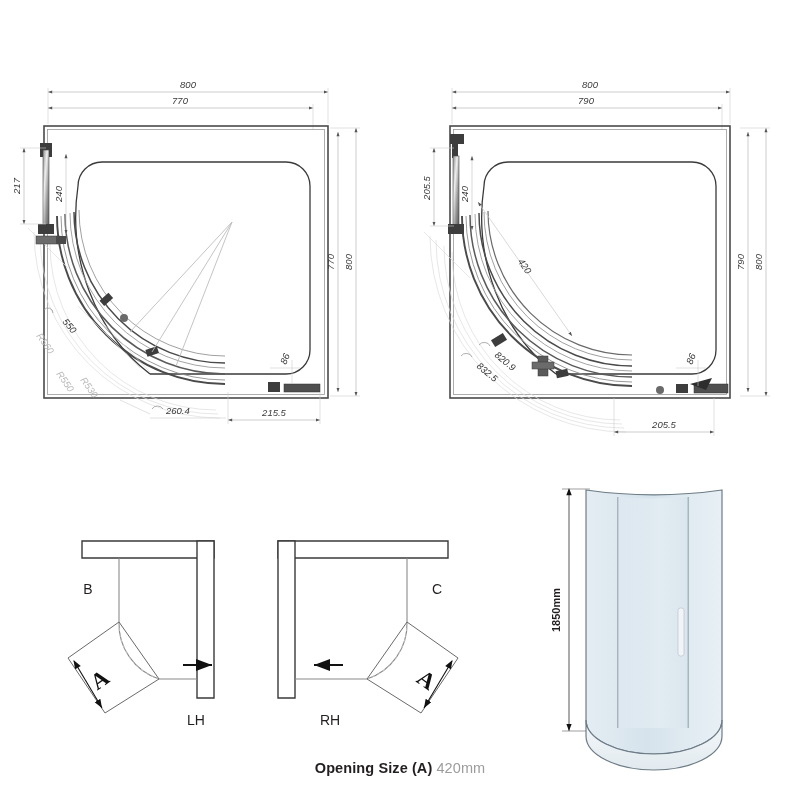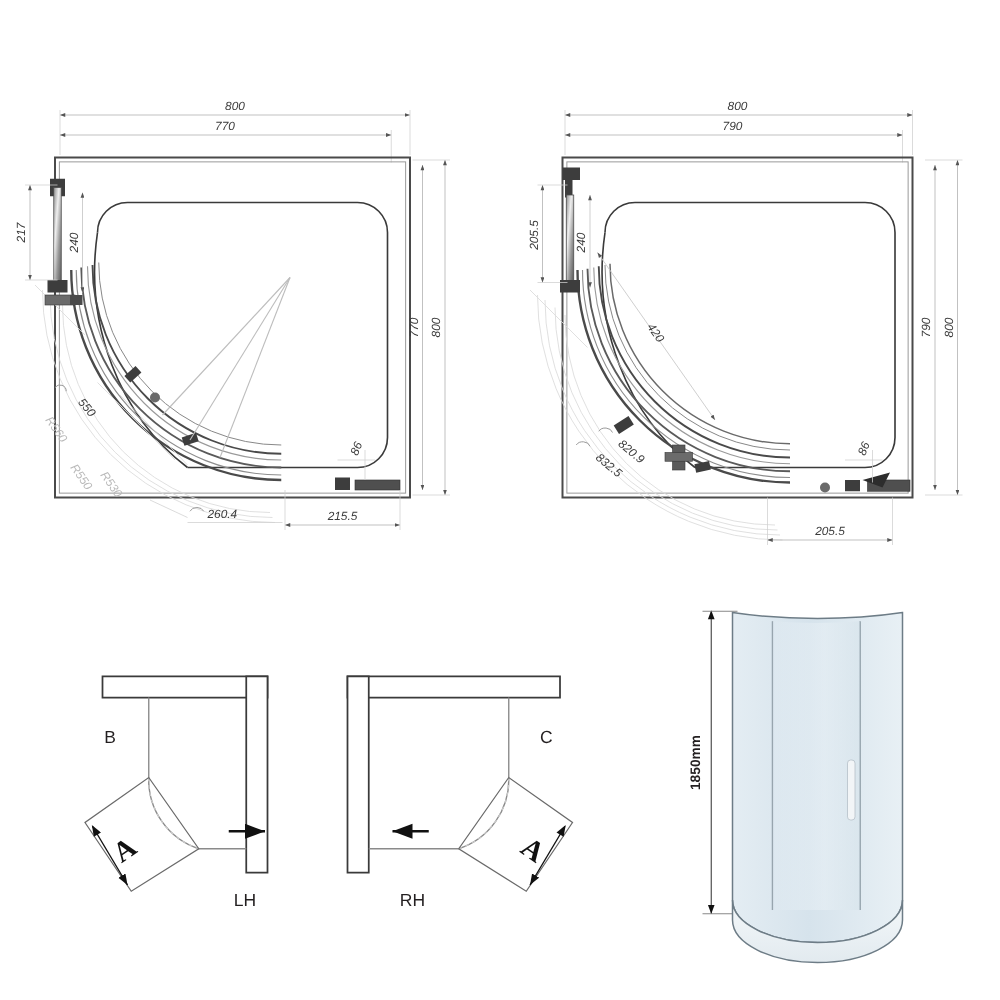--- a/index.html
+++ b/index.html
@@ -441,14 +441,18 @@
 
       <rect x="678" y="608" width="6" height="48" rx="2.5" fill="#f2f5f7" stroke="#b9c4cb" stroke-width="0.7"></rect>
 
       <path d="M 586 720
                A 68 34 0 0 0 722 720
                L 722 736
                A 68 34 0 0 1 586 736 Z" fill="url(#trayGrad)" stroke="#6d7c86" stroke-width="1.2"></path>
     </g>
   </svg>
 
+  <div class="caption-wrap">
+    <span class="caption-strong">Opening Size (A)</span>
+    <span class="caption-light">420mm</span>
+  </div>
 
 </div>
 
 </body></html>

